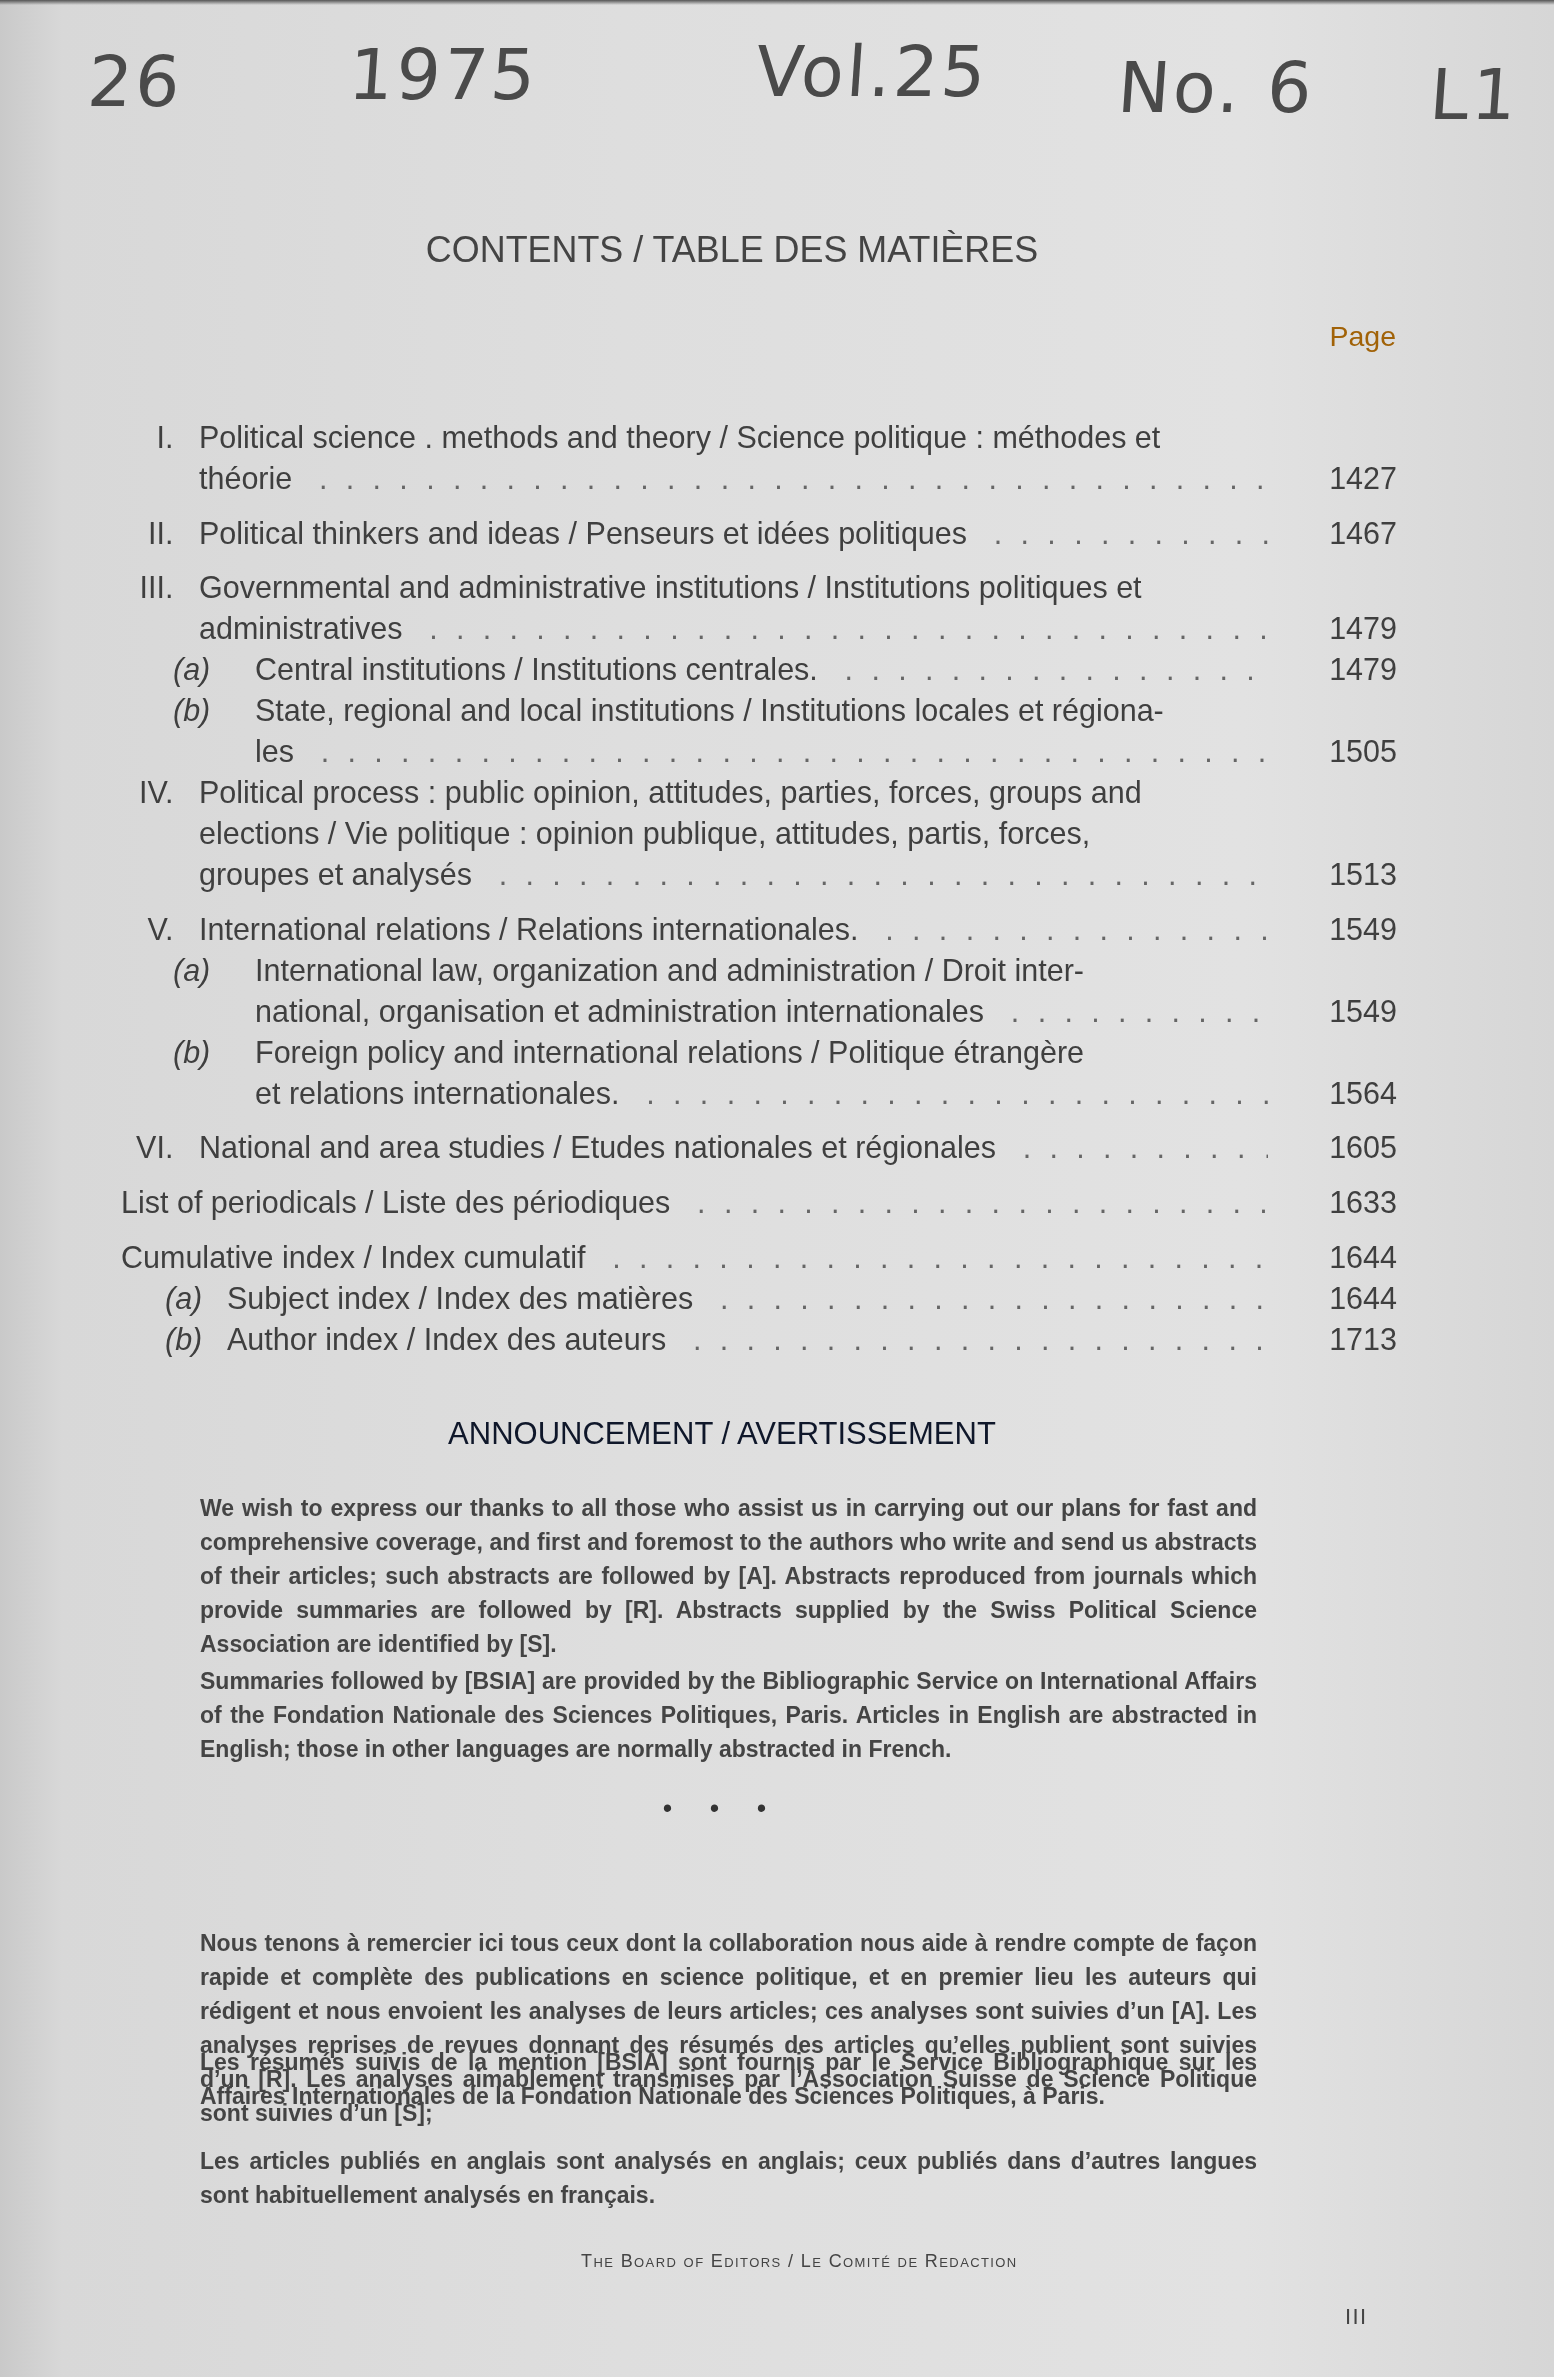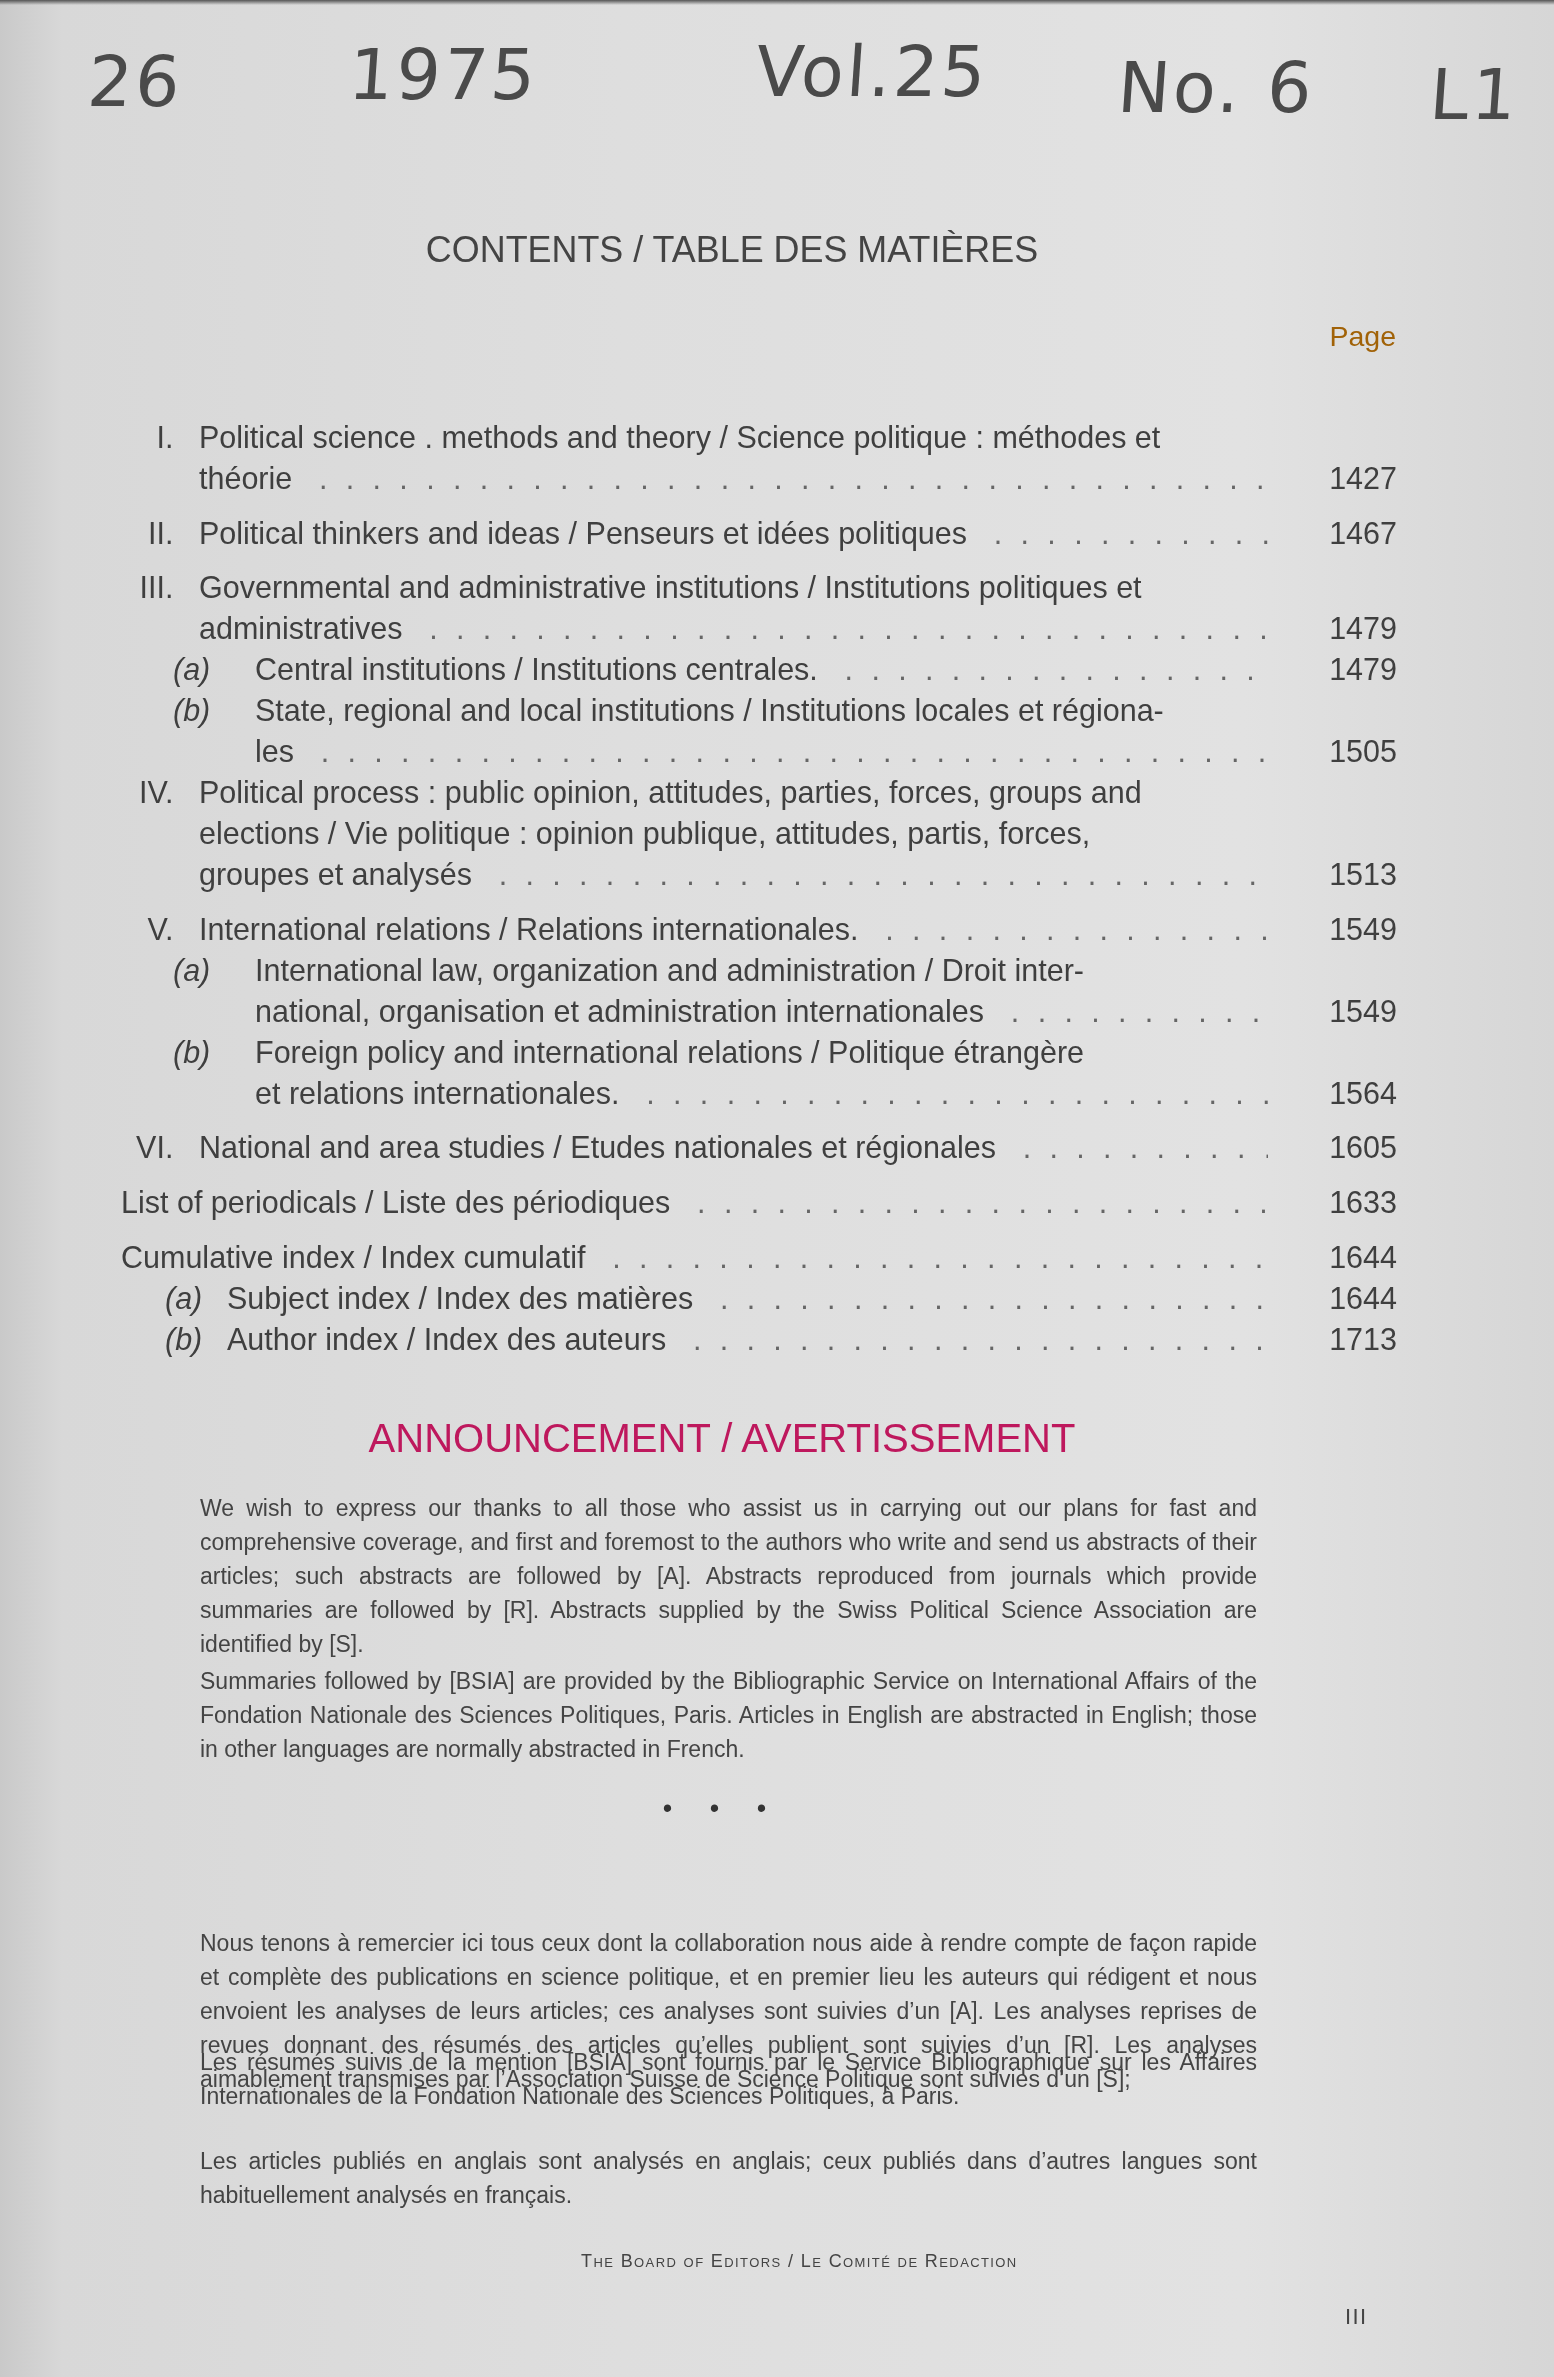--- a/index.html
+++ b/index.html
@@ -36,25 +36,25 @@
   .entry.sub .body { margin-left: 136px; }
   .entry.top .body { margin-left: 2px; }
   .entry.topsub .num { left: 46px; width: 54px; text-align: left; font-style: italic; }
   .entry.topsub .body { margin-left: 108px; }
   .dots { letter-spacing: 18.3px; color: #666; white-space: nowrap; }
   .line { display: block; white-space: nowrap; overflow: hidden; }
   .gap { height: 13.6px; }
 
   .announce-title {
     position: absolute; left: 0; width: 1444px; top: 1416px; text-align: center;
-    font-size: 40px; color: #be185d;
+    font-size: 31px; color: #0f172a;
   }
   .para {
     position: absolute; left: 200px; width: 1057px; font-size: 23px; line-height: 34px;
-    color: #444; text-align: justify;
+    color: #444; text-align: justify; font-weight: bold;
   }
   .para-en { top: 1491px; }
   .para-en2 { top: 1664px; }
   .stars { position: absolute; left: 0; width: 1444px; top: 1793px; text-align: center; font-size: 27px; letter-spacing: 15px; color: #333; }
   .para-fr { top: 1926px; }
   .para-fr2 { top: 2045px; }
   .para-fr3 { top: 2144px; }
   .signature {
     position: absolute; left: 581px; top: 2251px; font-size: 18px; letter-spacing: 1.4px;
     font-variant: small-caps; color: #444;

